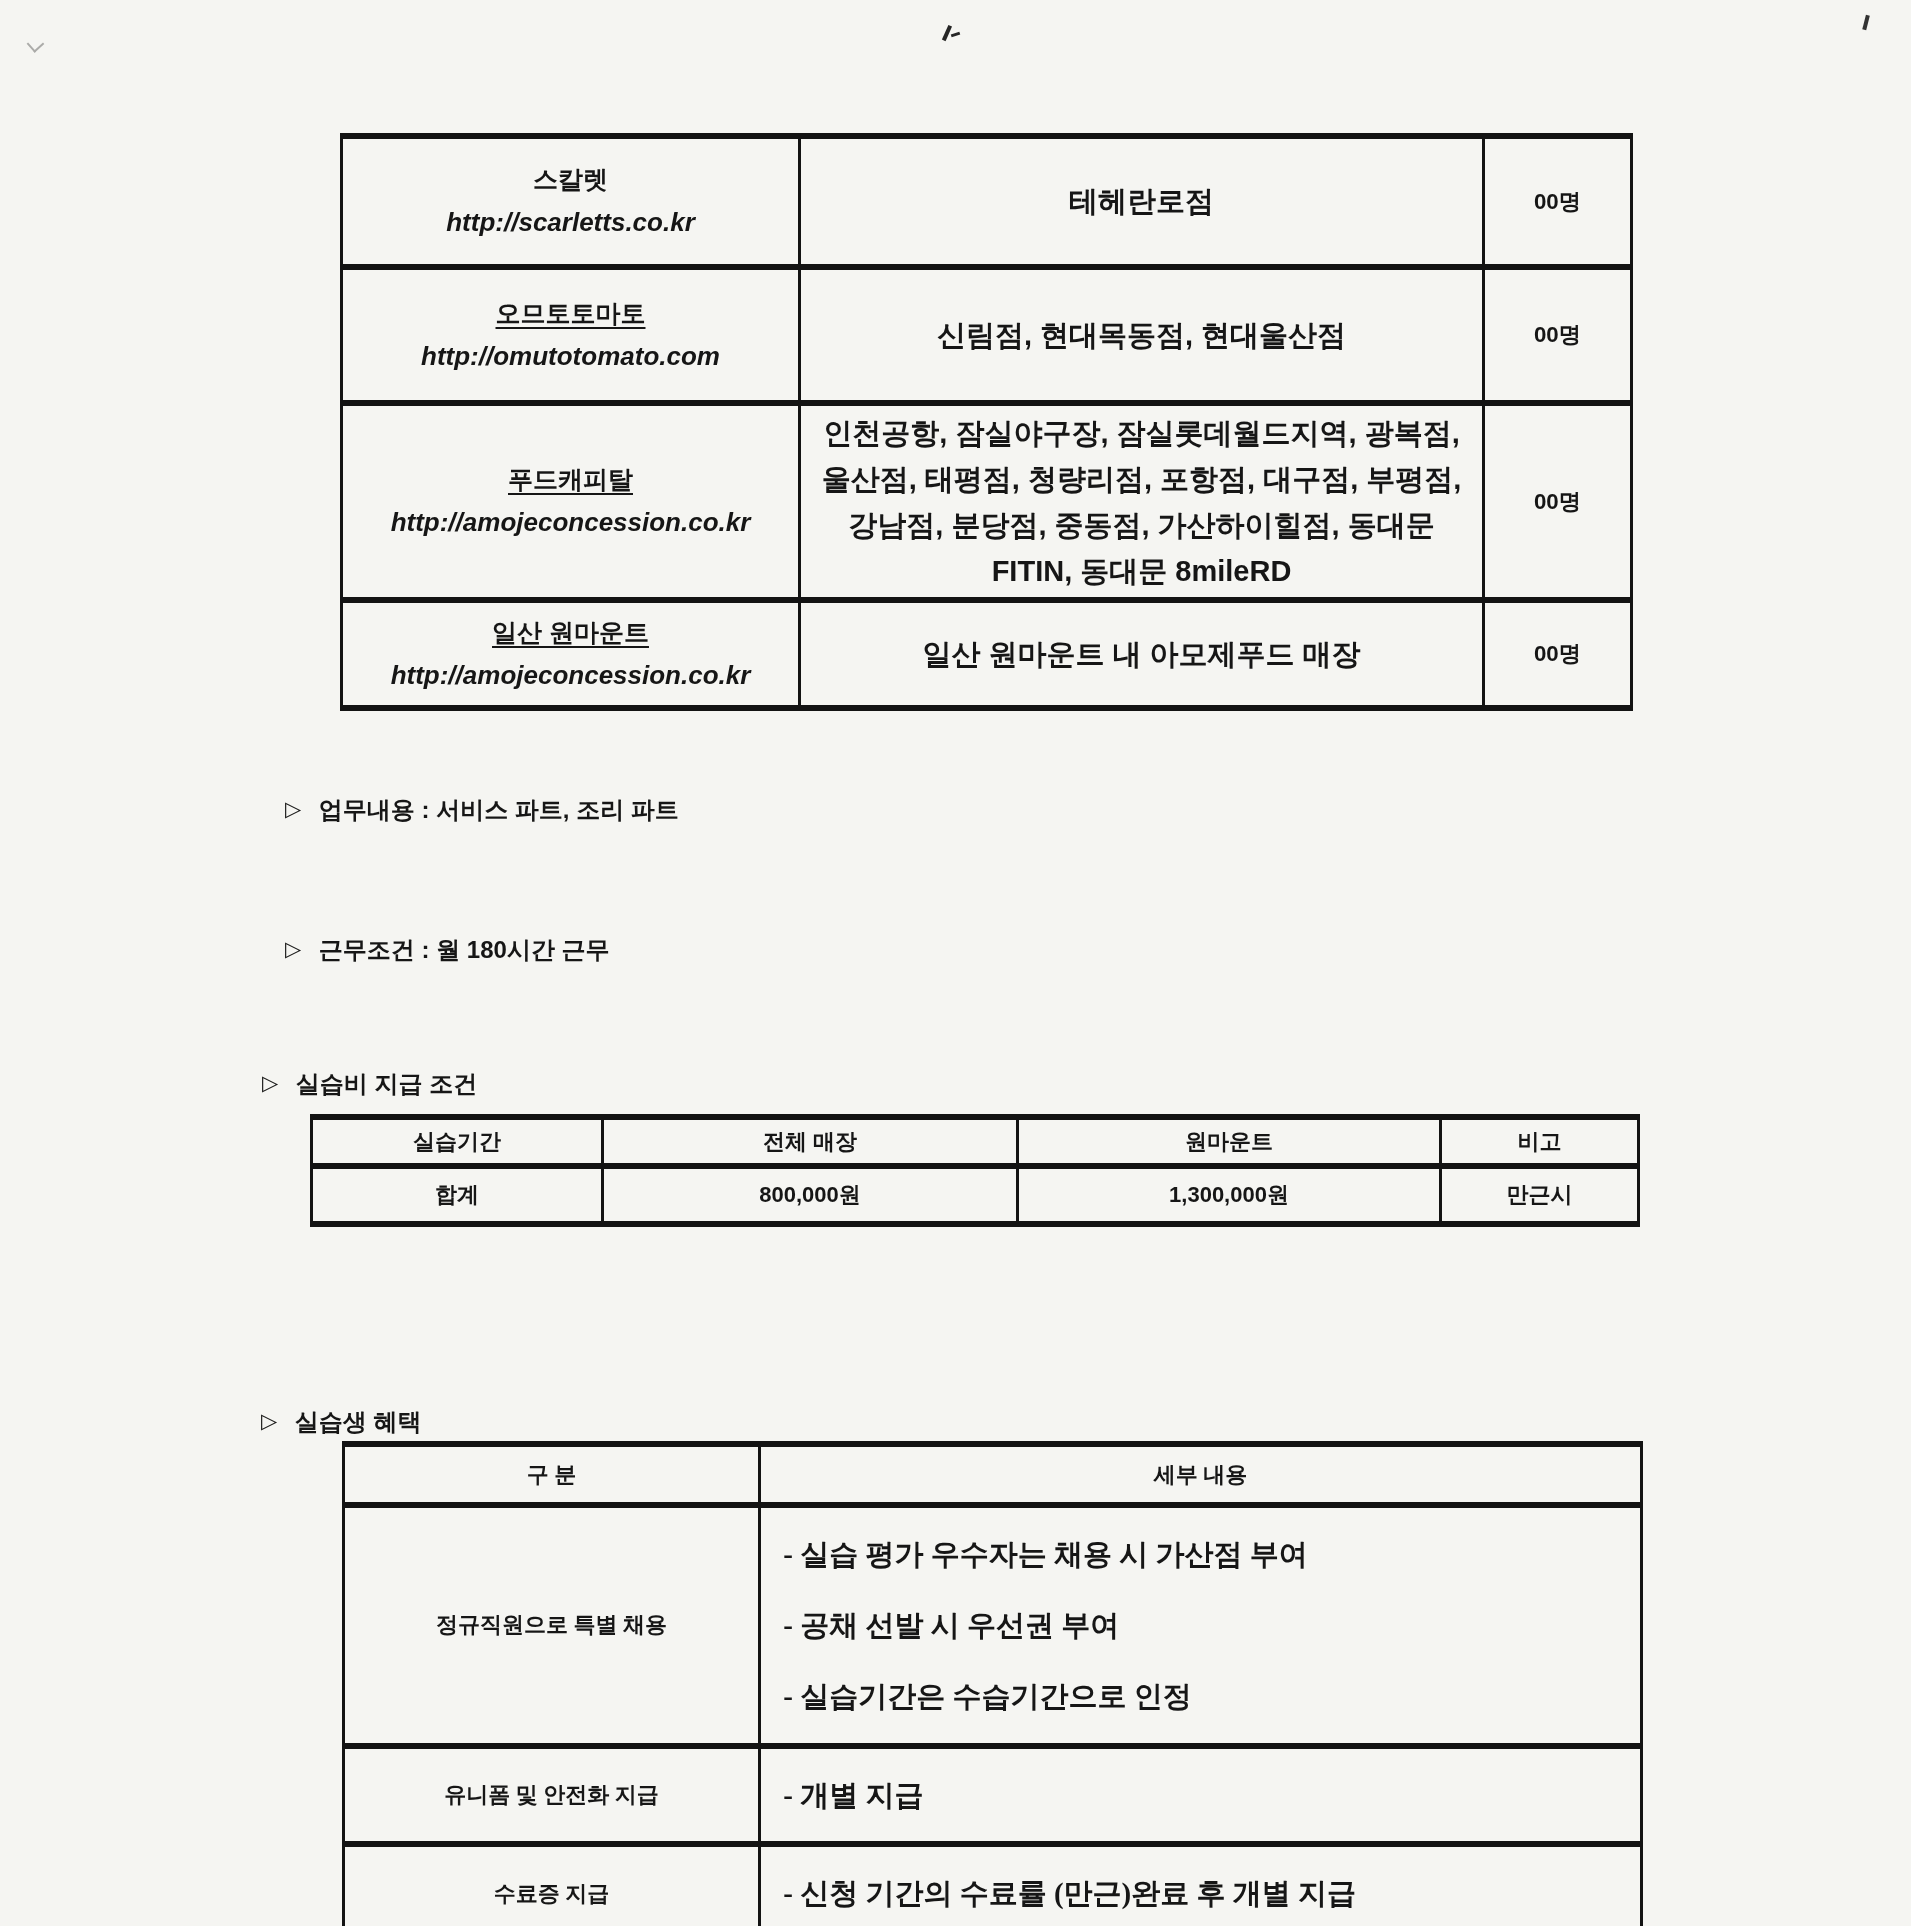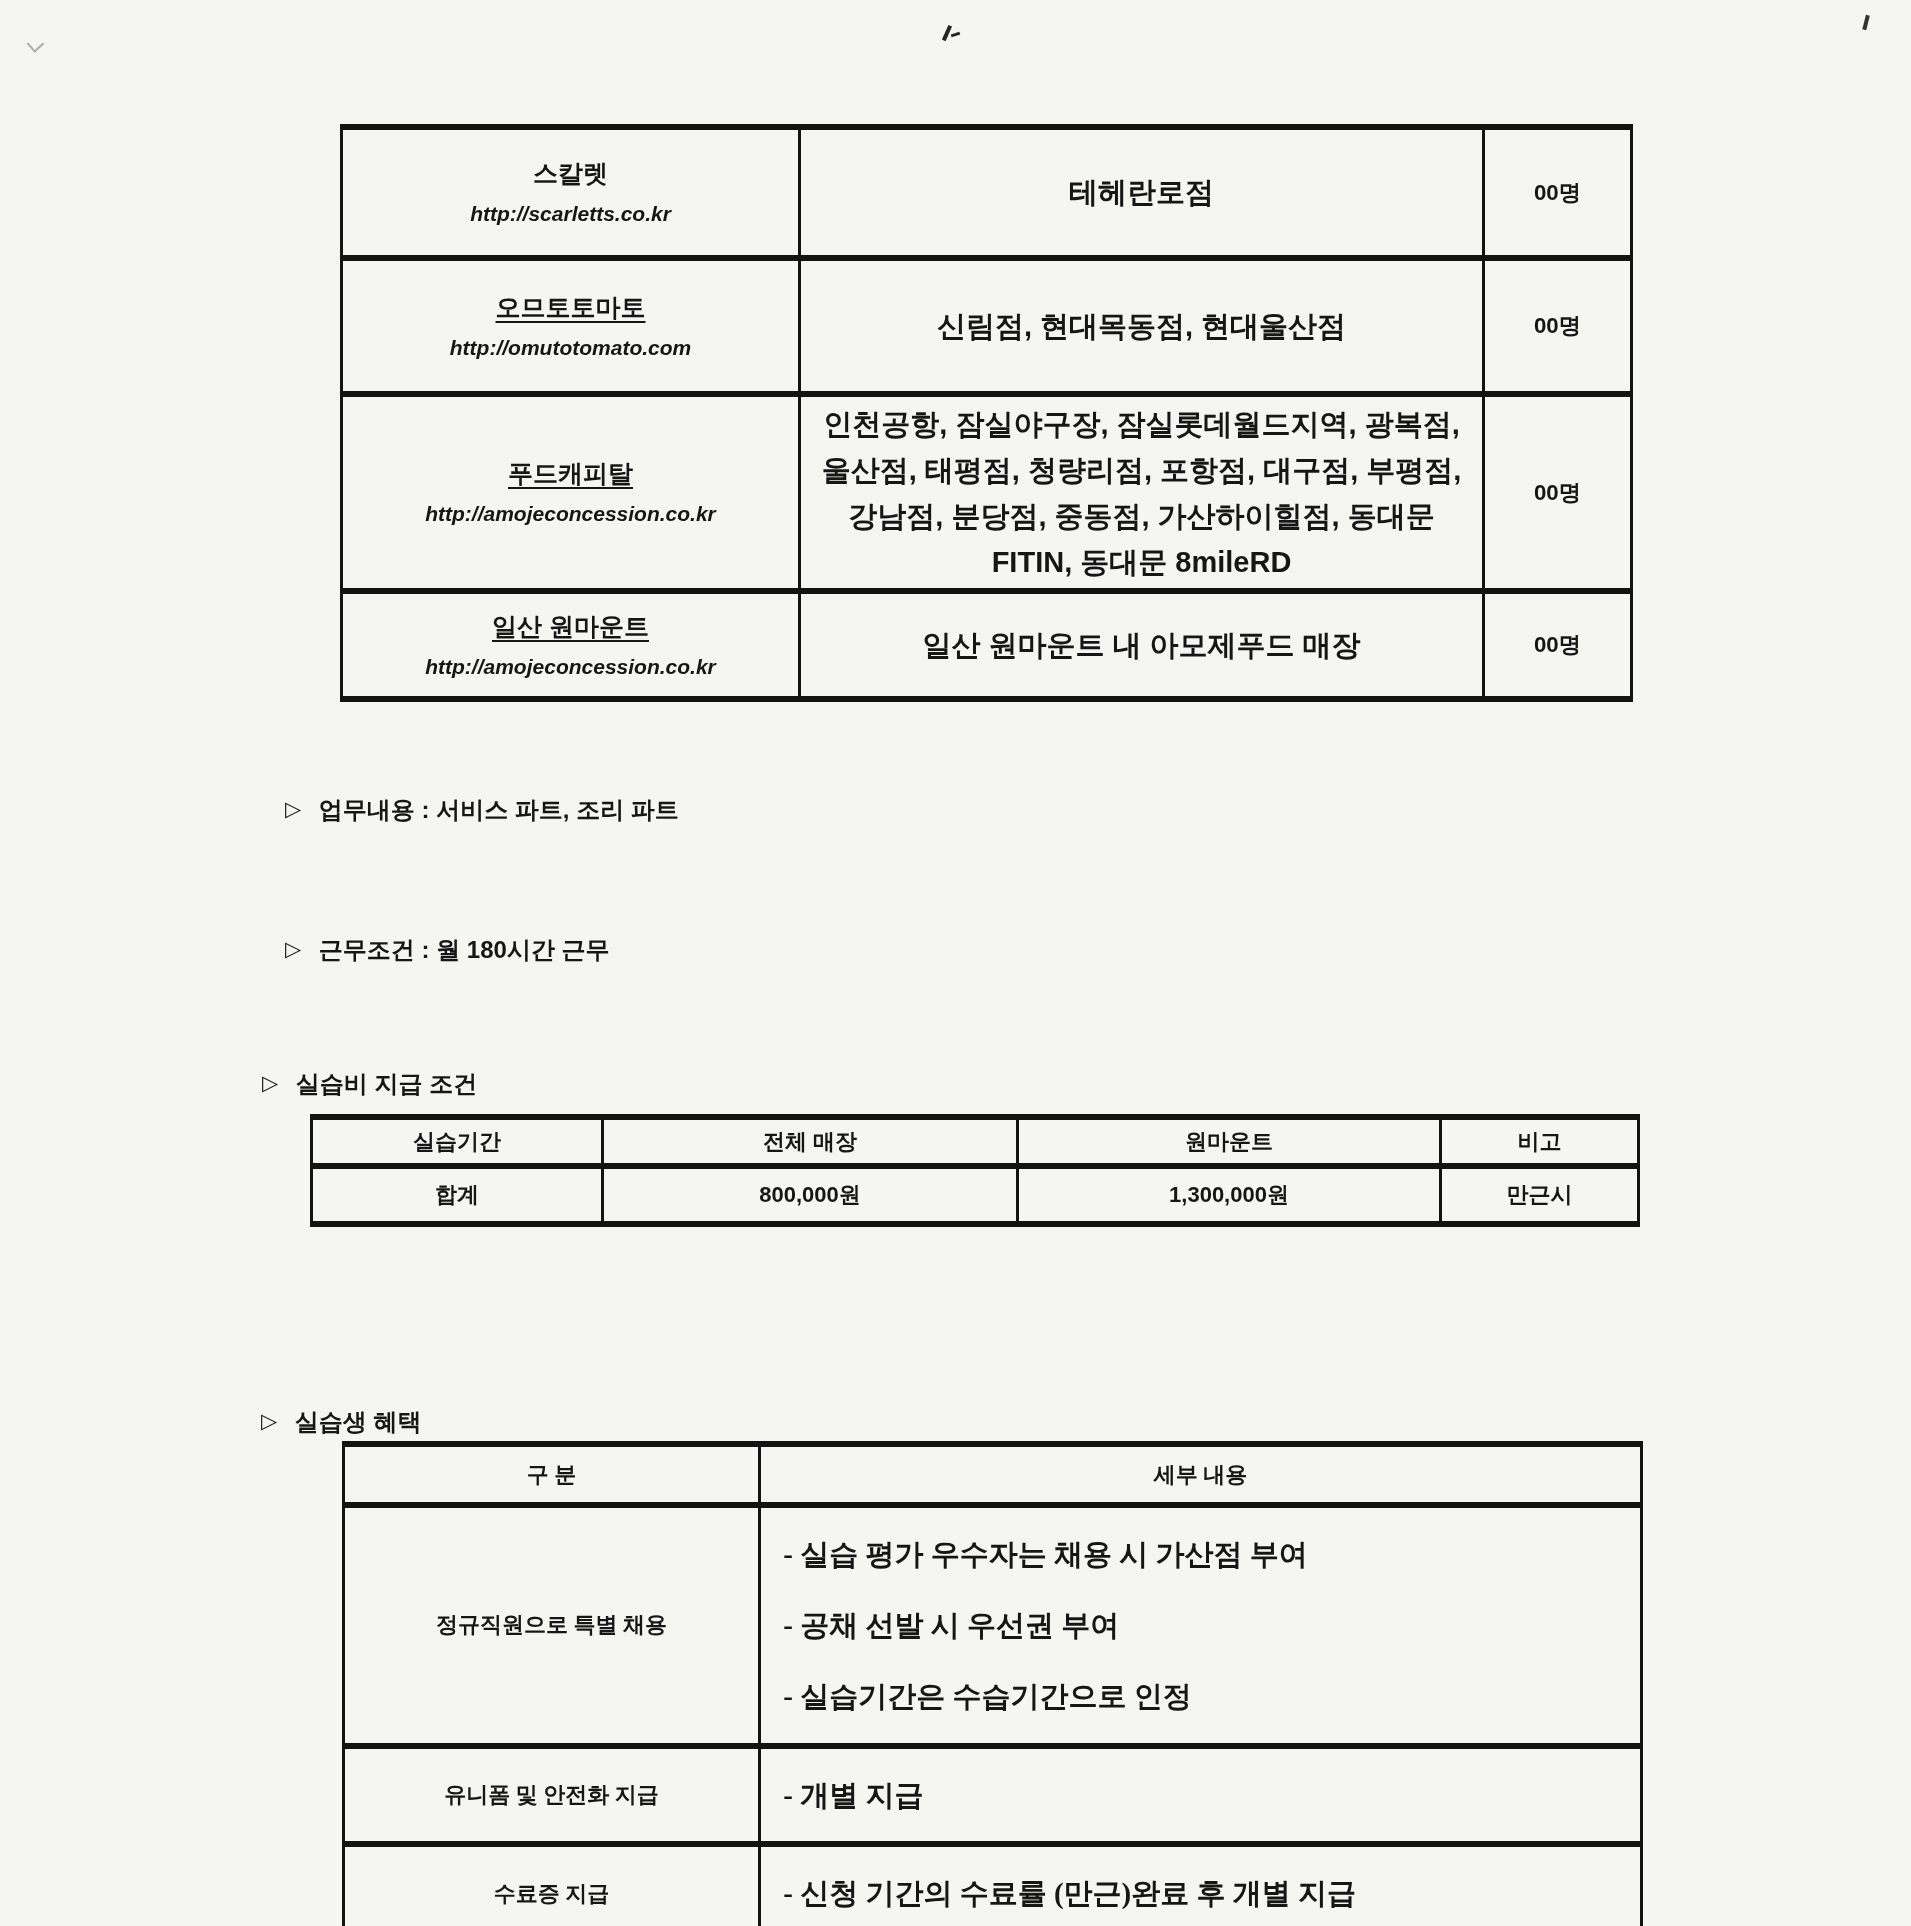--- a/index.html
+++ b/index.html
@@ -7,24 +7,24 @@
     width:1911px;height:2704px;
     font-family:"Liberation Sans","DejaVu Sans",sans-serif;
     font-weight:700;color:#161616;background:#e9e9e7;
   }
   .page{position:relative;width:1911px;height:2704px;background:#f5f5f2;overflow:hidden;}
 
   
   table{border-collapse:collapse;position:absolute;table-layout:fixed;}
   td{border:3.1px solid #131313;border-top-width:6.5px;border-bottom-width:6.5px;
      vertical-align:middle;text-align:center;padding:0;}
-  .store-table{left:340px;top:124px;width:1291px;}
+  .store-table{left:340px;top:133px;width:1291px;}
   .store-name{font-size:25px;line-height:1.25;}
   .store-name.u{text-decoration:underline;text-decoration-thickness:2.3px;text-underline-offset:5.4px;}
-  .store-url{font-size:21px;font-style:italic;margin-top:11.6px;line-height:1.2;}
+  .store-url{font-size:26px;font-style:italic;margin-top:11.6px;line-height:1.2;}
   .loc{font-size:29px;line-height:1.45;}
   .loc-multi .loc{line-height:46px;}
   .headcount{font-size:22.3px;}
 
   .pay-table{left:310px;top:1114px;width:1327px;}
   .pay-table td{font-size:22px;}
 
   .benefit-table{left:342px;top:1441px;width:1298px;}
   .benefit-table td{font-size:22px;font-family:Liberation Serif, serif;}
   .benefit-table td.details{text-align:left;padding:10.8px 15.4px 10.8px 22.3px;}

